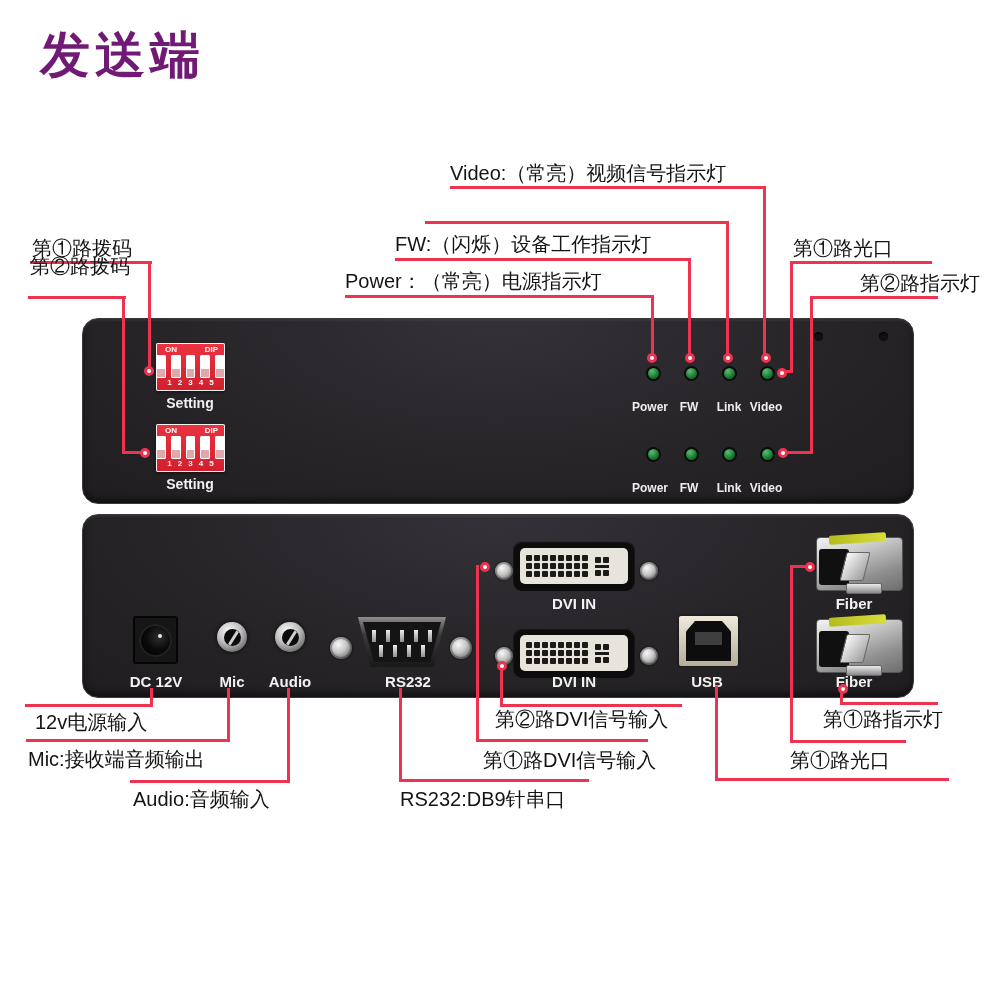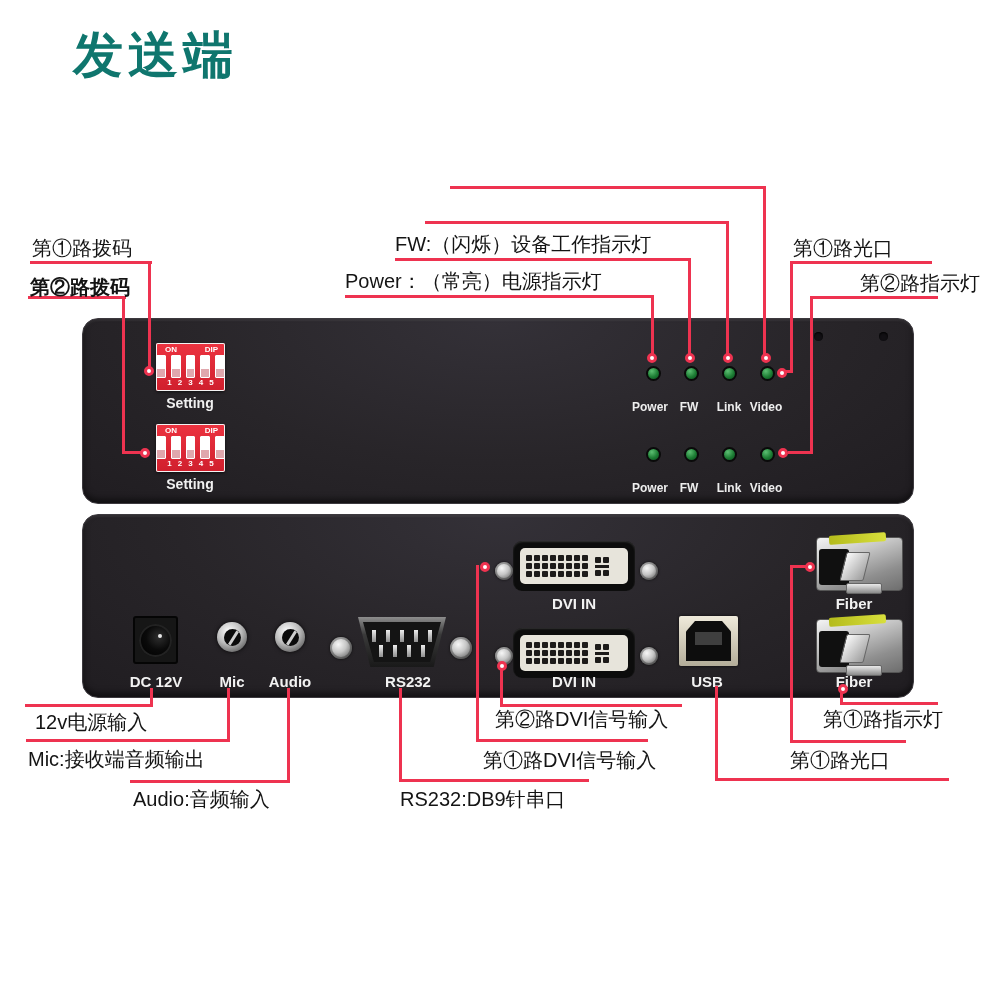--- a/index.html
+++ b/index.html
@@ -1,20 +1,20 @@
 <!DOCTYPE html>
 <html><head>
 <meta charset="utf-8">
 <style>
   html,body{margin:0;padding:0;background:#ffffff;}
   .canvas{position:relative;width:1000px;height:1000px;background:#ffffff;overflow:hidden;
           font-family:"Liberation Sans", sans-serif;}
   
   .title{position:absolute;left:40px;top:22px;font-size:50px;font-weight:900;
-         letter-spacing:5px;color:#0f766e;margin-left:33px;}
+         letter-spacing:5px;color:#701a75;}
   
   .panel{position:absolute;left:82px;width:830px;border-radius:16px;
          background:radial-gradient(ellipse at 50% 0%, #343138 0%, #282529 55%, #201d21 100%);
          border:1px solid #3c393e;box-shadow:inset 0 2px 2px rgba(255,255,255,.06), inset 0 -4px 6px rgba(0,0,0,.5);}
   .panel-front{top:318px;height:184px;}
   .panel-rear{top:514px;height:182px;}
   .screwhole{position:absolute;width:9px;height:9px;border-radius:50%;background:#121014;
              box-shadow:inset 0 1px 2px #000;}
   
   .dip{position:absolute;width:69px;height:48px;background:linear-gradient(180deg,#ec3340,#d01f2d);
@@ -363,24 +363,25 @@
   <div class="dot" style="left:761px;top:353px;"></div>
   <div class="dot" style="left:777px;top:368px;"></div>
   <div class="dot" style="left:778px;top:448px;"></div>
   <div class="dot" style="left:144px;top:366px;"></div>
   <div class="dot" style="left:140px;top:448px;"></div>
   <div class="dot" style="left:480px;top:562px;"></div>
   <div class="dot" style="left:497px;top:661px;"></div>
   <div class="dot" style="left:805px;top:562px;"></div>
   <div class="dot" style="left:838px;top:684px;"></div>
 
+  <div class="ann" style="left:450px;top:162px;">Video:（常亮）视频信号指示灯</div>
   <div class="ann" style="left:395px;top:233px;">FW:（闪烁）设备工作指示灯</div>
   <div class="ann" style="left:345px;top:270px;">Power：（常亮）电源指示灯</div>
   <div class="ann" style="left:32px;top:237px;">第①路拨码</div>
-  <div class="ann" style="left:30px;top:276px;font-weight:bold;">第②路拨码</div>
+  <div class="ann" style="left:30px;top:255px;">第②路拨码</div>
   <div class="ann" style="left:793px;top:237px;">第①路光口</div>
   <div class="ann" style="left:860px;top:272px;">第②路指示灯</div>
   <div class="ann" style="left:35px;top:711px;">12v电源输入</div>
   <div class="ann" style="left:28px;top:748px;">Mic:接收端音频输出</div>
   <div class="ann" style="left:133px;top:788px;">Audio:音频输入</div>
   <div class="ann" style="left:400px;top:788px;">RS232:DB9针串口</div>
   <div class="ann" style="left:495px;top:708px;">第②路DVI信号输入</div>
   <div class="ann" style="left:483px;top:749px;">第①路DVI信号输入</div>
   <div class="ann" style="left:790px;top:749px;">第①路光口</div>
   <div class="ann" style="left:823px;top:708px;">第①路指示灯</div>

